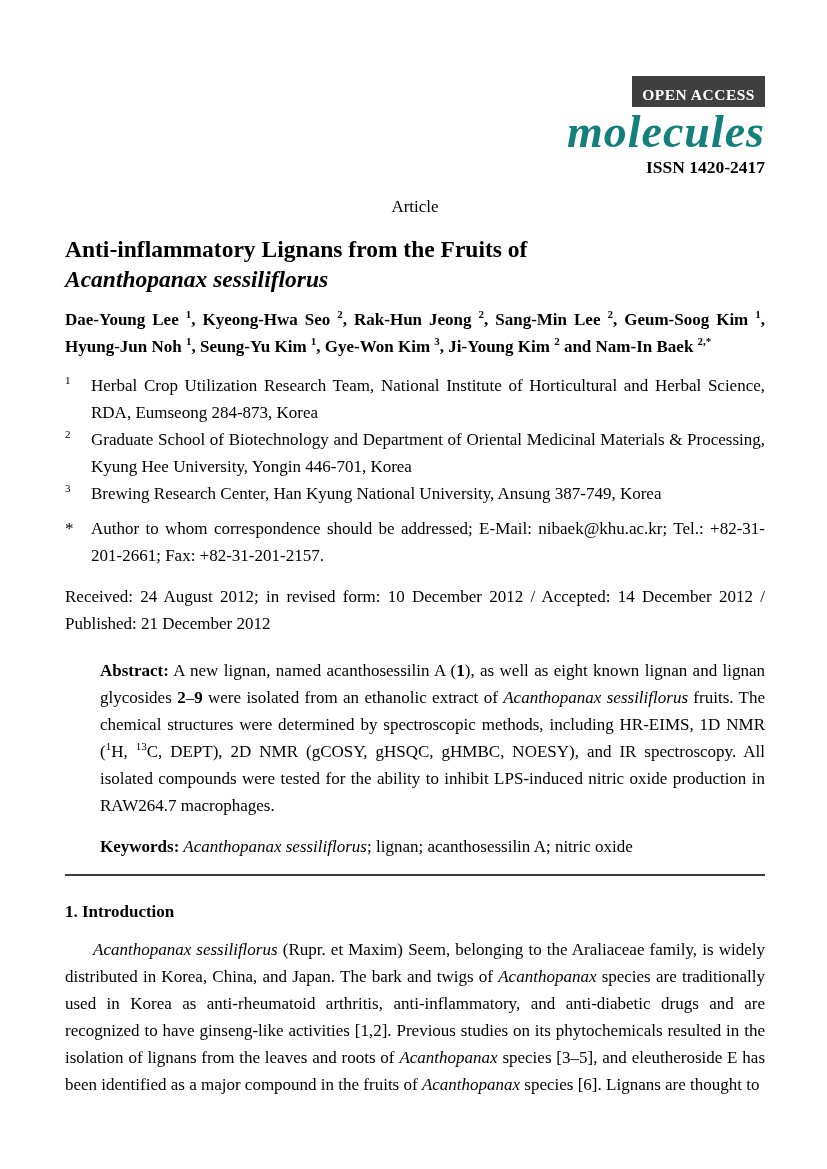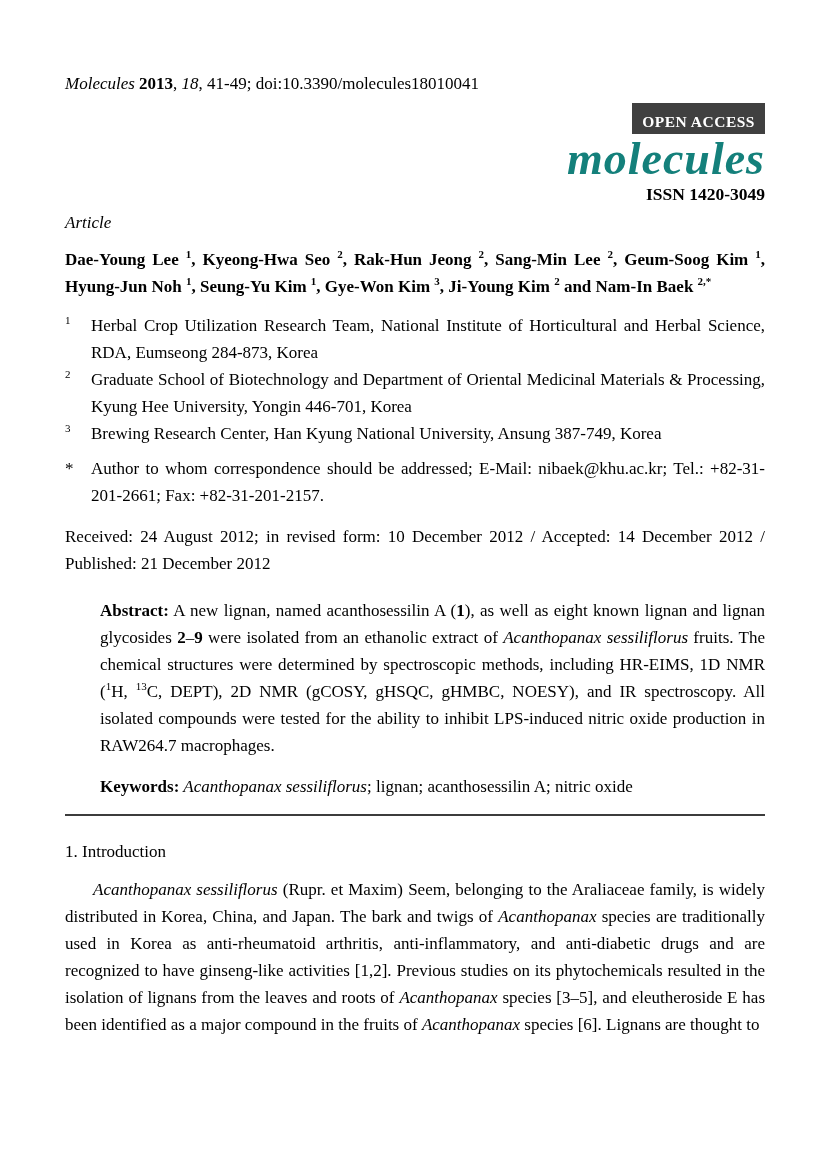--- a/index.html
+++ b/index.html
@@ -33,21 +33,21 @@
   .logo {
     color: #14807B;
     font-size: 46px;
     line-height: 50px;
     font-weight: bold;
     font-style: italic;
     letter-spacing: 1px;
   }
   .issn { font-size: 17.5px; font-weight: bold; line-height: 21px; }
   .website { font-size: 17px; line-height: 21px; margin-top: 1px; }
-  .article-type { font-style: italic; margin-top: 7px; line-height: 22px; }
+  .article-type { margin-top: 18px; line-height: 22px; text-align: center; }
   .title {
     margin-top: 16px;
     font-size: 23.5px;
     font-weight: bold;
     line-height: 30px;
   }
   .authors { margin-top: 12px; font-weight: bold; text-align: justify; }
   sup { font-size: 11px; line-height: 0; }
   .aff-block { margin-top: 12px; }
   .aff-row { display: flex; }
@@ -55,40 +55,43 @@
   .aff-text { flex: 1; text-align: justify; }
   .history { margin-top: 14px; text-align: justify; }
   .abstract-block { margin-left: 35px; margin-top: 20px; font-family: Liberation Serif, serif; }
   .abstract-par { margin: 0; text-align: justify; }
   .keywords-par { margin: 14px 0 0 0; }
   .rule {
     border: none;
     border-top: 2px solid #3c3c3c;
     margin: 14px 0 0 0;
   }
-  .section-heading { margin-top: 22px; font-weight: normal; }
+  .section-heading { margin-top: 22px; font-weight: bold; }
   .body-par { margin: 11px 0 0 0; text-align: justify; text-indent: 28px; }
 </style>
 </head>
 <body>
 
 <div class="page">
 
-  <div class="citation"><span class="italic">Molecules</span> <span class="bold">2013</span><span>, </span><span class="italic">18</span><span>, 41-49; doi:10.3390/molecules18010041</span></div>
 
   <div class="masthead">
     <div>
       <span class="badge">OPEN ACCESS</span>
     </div>
     <div class="logo">molecules</div>
-    <div class="issn">ISSN 1420-3049</div>
+    <div class="issn">ISSN 1420-2417</div>
   </div>
 
   <div class="article-type">Article</div>
 
+  <div class="title">
+    <div>Anti-inflammatory Lignans from the Fruits of</div>
+    <div class="italic">Acanthopanax sessiliflorus</div>
+  </div>
 
   <div class="authors"><span><span>Dae-Young Lee</span> <sup>1</sup><span>, </span></span><span><span>Kyeong-Hwa Seo</span> <sup>2</sup><span>, </span></span><span><span>Rak-Hun Jeong</span> <sup>2</sup><span>, </span></span><span><span>Sang-Min Lee</span> <sup>2</sup><span>, </span></span><span><span>Geum-Soog Kim</span> <sup>1</sup><span>, </span></span><span><span>Hyung-Jun Noh</span> <sup>1</sup><span>, </span></span><span><span>Seung-Yu Kim</span> <sup>1</sup><span>, </span></span><span><span>Gye-Won Kim</span> <sup>3</sup><span>, </span></span><span><span>Ji-Young Kim</span> <sup>2</sup><span> and </span></span><span><span>Nam-In Baek</span> <sup>2,*</sup><span></span></span></div>
 
   <div class="aff-block">
     <div class="aff-row">
       <div class="aff-marker"><sup>1</sup></div>
       <div class="aff-text">Herbal Crop Utilization Research Team, National Institute of Horticultural and Herbal Science, RDA, Eumseong 284-873, Korea</div>
     </div>
     <div class="aff-row">
       <div class="aff-marker"><sup>2</sup></div>

